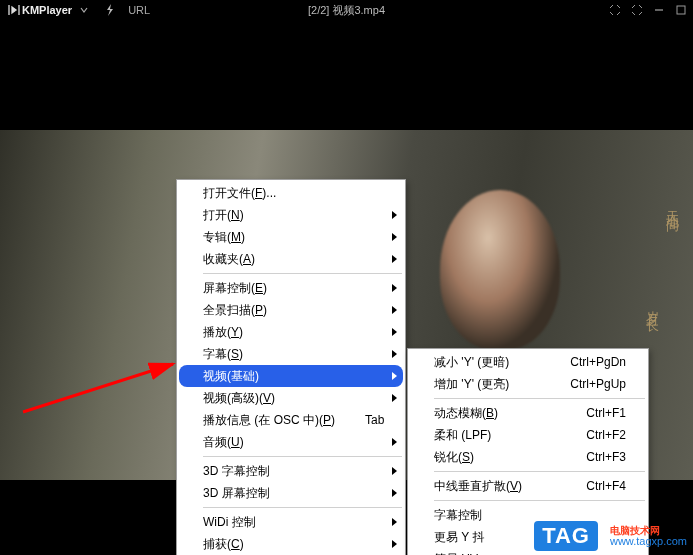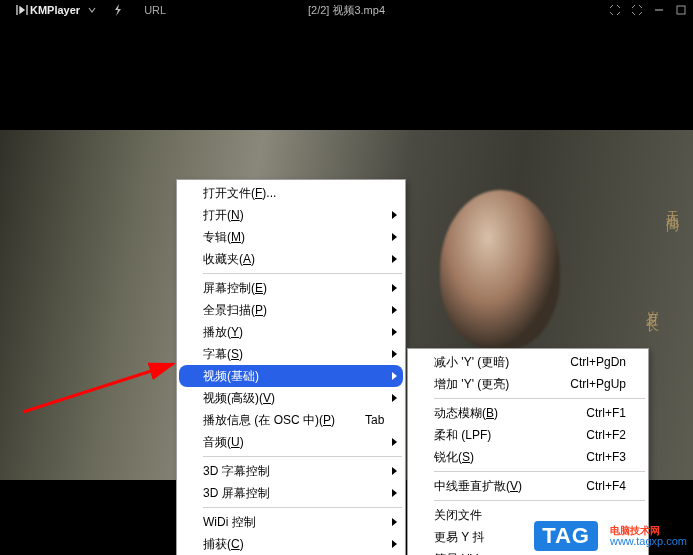--- a/index.html
+++ b/index.html
@@ -1,19 +1,19 @@
 <!DOCTYPE html>
 <html><head>
 <meta charset="utf-8">
 <style>
   * { margin: 0; padding: 0; box-sizing: border-box; font-family: "Microsoft YaHei", sans-serif; }
   html, body { width: 693px; height: 555px; overflow: hidden; background: #000; }
   
   .titlebar { height: 20px; background: #000; color: #cfcfcf; display: flex; align-items: center; font-size: 11px; position: relative; }
-  .tb-left { display: flex; align-items: center; gap: 6px; padding-left: 16px; }
+  .tb-left { display: flex; align-items: center; gap: 6px; padding-left: 8px; }
   .tb-logo { display: flex; align-items: center; gap: 2px; font-weight: bold; color: #eee; }
   .tb-center { position: absolute; left: 50%; transform: translateX(-50%); color: #bbb; }
   .tb-right { margin-left: auto; display: flex; align-items: center; gap: 10px; padding-right: 6px; color: #999; }
   .tb-ico { width: 12px; height: 12px; display: inline-flex; align-items: center; justify-content: center; }
   
   .stage { position: relative; width: 693px; height: 535px; background: #000; }
   .video-bg { position: absolute; inset: 0; display: flex; align-items: center; justify-content: center; }
   .frame { position: absolute; top: 110px; left: 0; width: 693px; height: 350px; background: linear-gradient(100deg,#303028 0%,#6a6a5a 20%,#8a887a 35%,#4a4a42 55%,#3b3b33 70%,#5d5d52 100%); }
   .face { position:absolute; top:170px; left:440px; width:120px; height:160px; background: radial-gradient(ellipse at 40% 30%, #d8c0a8 0%, #a07860 40%, #3a3026 70%); border-radius: 50% 50% 45% 45%; filter: blur(1px);}
   .vtext { position:absolute; color:#d4b070; font-size:13px; writing-mode: vertical-rl; letter-spacing:4px; opacity:0.7;}
@@ -53,21 +53,21 @@
     <span class="tb-ico">
       <svg width="8" height="8" viewBox="0 0 8 8">
           <path d="M1 2 L4 6 L7 2" stroke="#aaa" fill="none" stroke-width="1.2"></path>
         </svg>
     </span>
     <span class="tb-ico" style="margin-left:8px">
       <svg width="10" height="12" viewBox="0 0 10 12">
           <path d="M6 0 L2 6 L5 6 L3 12 L8 5 L5 5 Z" fill="#bbb"></path>
         </svg>
     </span>
-    <span style="margin-left:14px;color:#aaa">URL</span>
+    <span style="margin-left:6px;color:#aaa">URL</span>
   </div>
   <div class="tb-center">[2/2] 视频3.mp4</div>
   <div class="tb-right">
     <span class="tb-ico">
         <svg width="10" height="10" viewBox="0 0 10 10">
           <path d="M3 0 L0 3 M7 0 L10 3 M0 7 L3 10 M10 7 L7 10" stroke="#999" stroke-width="1"></path>
         </svg>
       </span>
     <span class="tb-ico">
         <svg width="10" height="10" viewBox="0 0 10 10">
@@ -195,21 +195,21 @@
         <span class="label">锐化(<u>S</u>)</span>
         <span class="shortcut">Ctrl+F3</span>
       </div>
       <div class="menu-sep"></div>
       <div class="menu-item">
         <span class="label">中线垂直扩散(<u>V</u>)</span>
         <span class="shortcut">Ctrl+F4</span>
       </div>
       <div class="menu-sep"></div>
       <div class="menu-item">
-        <span class="label">关闭文件</span>
+        <span class="label">字幕控制</span>
       </div>
       <div class="menu-item">
         <span class="label">更易 Y 抖</span>
       </div>
       <div class="menu-item">
         <span class="label">简易 UV</span>
       </div>
     </div>
 
   <div class="tag-wm">

